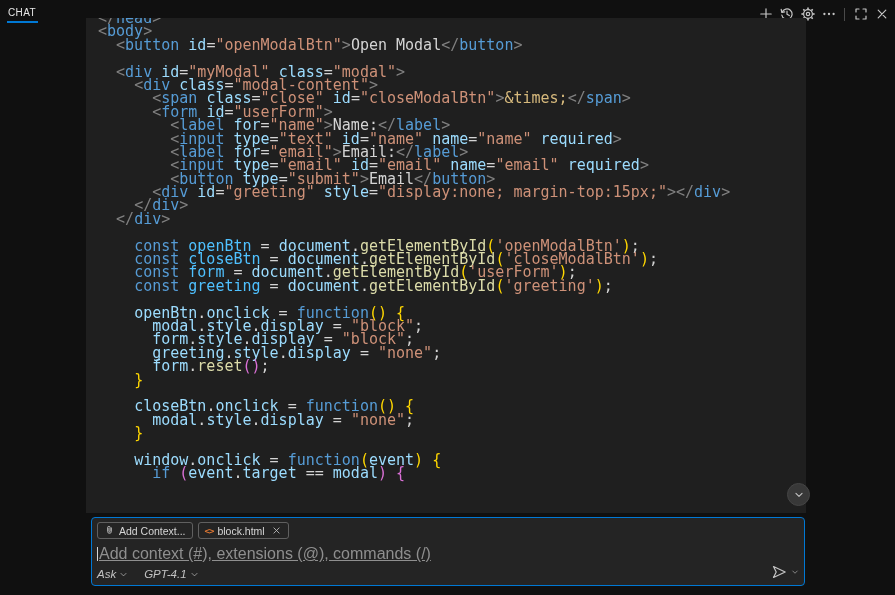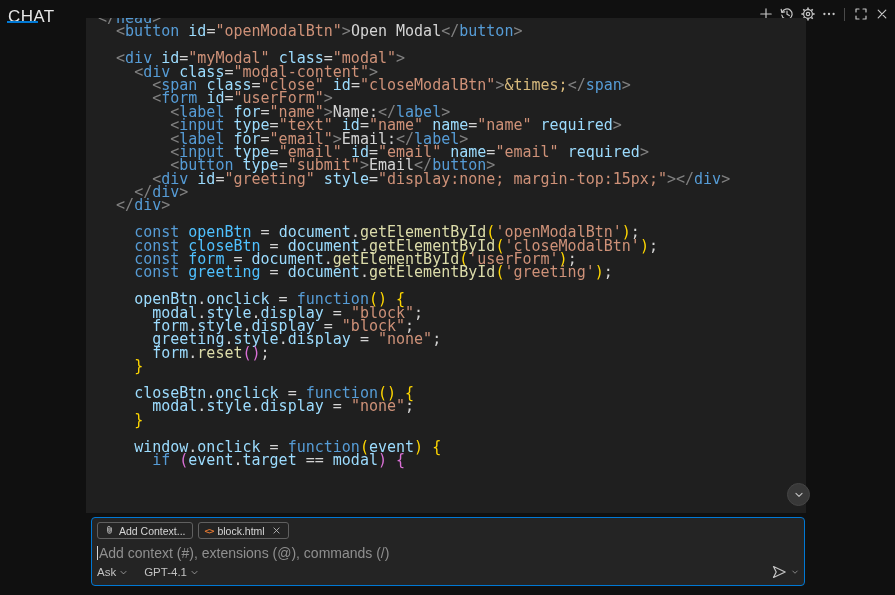--- a/index.html
+++ b/index.html
@@ -5,21 +5,21 @@
   * { margin:0; padding:0; box-sizing:border-box; }
   html,body { width:895px; height:595px; overflow:hidden; }
   body {
     background:#101010;
     font-family:"Liberation Sans", sans-serif;
     color:#cccccc;
     position:relative;
   }
   
   .titlebar { position:absolute; left:0; top:0; width:895px; height:28px; }
-  .chat-tab { position:absolute; left:8px; top:7px; font-size:17px; letter-spacing:.4px; color:#e7e7e7; }
+  .chat-tab { position:absolute; left:8px; top:7px; font-size:10px; letter-spacing:.4px; color:#e7e7e7; }
   .tab-underline { position:absolute; left:7px; top:21px; width:31px; height:2px; background:#0078d4; }
   .tb-actions { position:absolute; right:0; top:5px; height:18px; display:flex; align-items:center; }
   .tb-btn { width:21px; height:18px; display:flex; align-items:center; justify-content:center; cursor:pointer; }
   .tb-sep { width:1px; height:13px; background:#4a4a4a; margin:0 5px; }
   .icon-stroke { stroke:#c5c5c5; fill:none; stroke-width:1.2; stroke-linecap:round; stroke-linejoin:round; }
   .icon-fill { fill:#c5c5c5; }
 
   
   .code-block {
     position:absolute; left:86px; top:18px; width:720px; height:495px;
@@ -53,22 +53,22 @@
   .chips-row { display:flex; gap:5px; align-items:flex-end; }
   .chip {
     display:inline-flex; align-items:center; gap:4px; height:17px;
     border:1px solid #606060; border-radius:3px; padding:0 6px;
     font-size:10.5px; color:#d6d6d6; cursor:pointer; background:transparent;
   }
   .chip .code-glyph { color:#e37933; font-size:9px; font-weight:bold; font-family:"DejaVu Sans Mono", monospace; letter-spacing:-1px; }
   .chip .chip-close { display:flex; align-items:center; margin-left:2px; cursor:pointer; }
   .placeholder-row { display:flex; align-items:center; margin-top:6px; position:relative; }
   .caret { width:1px; height:14px; background:#d4d4d4; margin-right:1px; }
-  .placeholder { font-size:14px; color:#8f8f8f; }
-  .controls-row { margin-top:auto; display:flex; align-items:center; font-size:11.5px; color:#c2c2c2; }
+  .placeholder { font-size:16px; color:#8f8f8f;text-decoration:underline; }
+  .controls-row { margin-top:auto; display:flex; align-items:flex-end; font-size:11.5px; color:#c2c2c2;font-style:italic; }
   .picker { display:flex; align-items:center; gap:3px; cursor:pointer; margin-right:16px; }
   .send-area { margin-left:auto; display:flex; align-items:center; gap:4px; }
   .send-btn { display:flex; align-items:center; cursor:pointer; }
 </style>
 </head>
 <body>
 
 <div class="titlebar">
   <span class="chat-tab">CHAT</span>
   <span class="tab-underline"></span>
@@ -118,20 +118,21 @@
       <svg width="16" height="16" viewBox="0 0 16 16">
           <path class="icon-stroke" d="M4.2 4.2l7.6 7.6M11.8 4.2l-7.6 7.6"></path>
         </svg>
     </span>
   </div>
 </div>
 
 <div class="code-block">
   <div class="code-lines">
       <div class="cl"><span class="t-p">&lt;/</span><span class="t-tag">head</span><span class="t-p">&gt;</span></div>
+      <div class="cl"><span class="t-p">&lt;</span><span class="t-tag">body</span><span class="t-p">&gt;</span></div>
       <div class="cl"><span class="t-ws">  </span><span class="t-p">&lt;</span><span class="t-tag">button</span><span class="t-ws"> </span><span class="t-attr">id</span><span class="t-op">=</span><span class="t-str">"openModalBtn"</span><span class="t-p">&gt;</span><span class="t-txt">Open Modal</span><span class="t-p">&lt;/</span><span class="t-tag">button</span><span class="t-p">&gt;</span></div>
       <div class="cl">&nbsp;</div>
       <div class="cl"><span class="t-ws">  </span><span class="t-p">&lt;</span><span class="t-tag">div</span><span class="t-ws"> </span><span class="t-attr">id</span><span class="t-op">=</span><span class="t-str">"myModal"</span><span class="t-ws"> </span><span class="t-attr">class</span><span class="t-op">=</span><span class="t-str">"modal"</span><span class="t-p">&gt;</span></div>
       <div class="cl"><span class="t-ws">    </span><span class="t-p">&lt;</span><span class="t-tag">div</span><span class="t-ws"> </span><span class="t-attr">class</span><span class="t-op">=</span><span class="t-str">"modal-content"</span><span class="t-p">&gt;</span></div>
       <div class="cl"><span class="t-ws">      </span><span class="t-p">&lt;</span><span class="t-tag">span</span><span class="t-ws"> </span><span class="t-attr">class</span><span class="t-op">=</span><span class="t-str">"close"</span><span class="t-ws"> </span><span class="t-attr">id</span><span class="t-op">=</span><span class="t-str">"closeModalBtn"</span><span class="t-p">&gt;</span><span class="t-ent">&amp;times;</span><span class="t-p">&lt;/</span><span class="t-tag">span</span><span class="t-p">&gt;</span></div>
       <div class="cl"><span class="t-ws">      </span><span class="t-p">&lt;</span><span class="t-tag">form</span><span class="t-ws"> </span><span class="t-attr">id</span><span class="t-op">=</span><span class="t-str">"userForm"</span><span class="t-p">&gt;</span></div>
       <div class="cl"><span class="t-ws">        </span><span class="t-p">&lt;</span><span class="t-tag">label</span><span class="t-ws"> </span><span class="t-attr">for</span><span class="t-op">=</span><span class="t-str">"name"</span><span class="t-p">&gt;</span><span class="t-txt">Name:</span><span class="t-p">&lt;/</span><span class="t-tag">label</span><span class="t-p">&gt;</span></div>
       <div class="cl"><span class="t-ws">        </span><span class="t-p">&lt;</span><span class="t-tag">input</span><span class="t-ws"> </span><span class="t-attr">type</span><span class="t-op">=</span><span class="t-str">"text"</span><span class="t-ws"> </span><span class="t-attr">id</span><span class="t-op">=</span><span class="t-str">"name"</span><span class="t-ws"> </span><span class="t-attr">name</span><span class="t-op">=</span><span class="t-str">"name"</span><span class="t-ws"> </span><span class="t-attr">required</span><span class="t-p">&gt;</span></div>
       <div class="cl"><span class="t-ws">        </span><span class="t-p">&lt;</span><span class="t-tag">label</span><span class="t-ws"> </span><span class="t-attr">for</span><span class="t-op">=</span><span class="t-str">"email"</span><span class="t-p">&gt;</span><span class="t-txt">Email:</span><span class="t-p">&lt;/</span><span class="t-tag">label</span><span class="t-p">&gt;</span></div>
       <div class="cl"><span class="t-ws">        </span><span class="t-p">&lt;</span><span class="t-tag">input</span><span class="t-ws"> </span><span class="t-attr">type</span><span class="t-op">=</span><span class="t-str">"email"</span><span class="t-ws"> </span><span class="t-attr">id</span><span class="t-op">=</span><span class="t-str">"email"</span><span class="t-ws"> </span><span class="t-attr">name</span><span class="t-op">=</span><span class="t-str">"email"</span><span class="t-ws"> </span><span class="t-attr">required</span><span class="t-p">&gt;</span></div>

